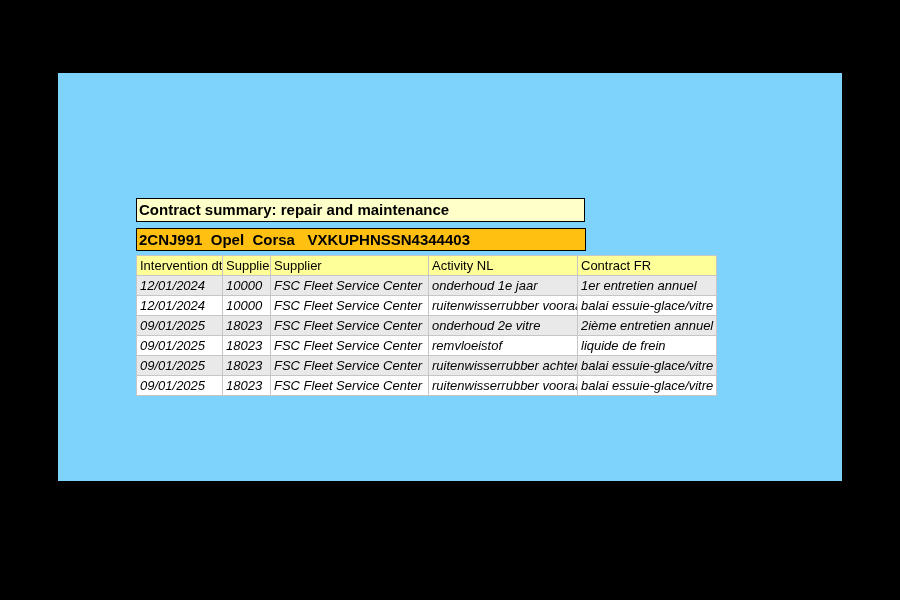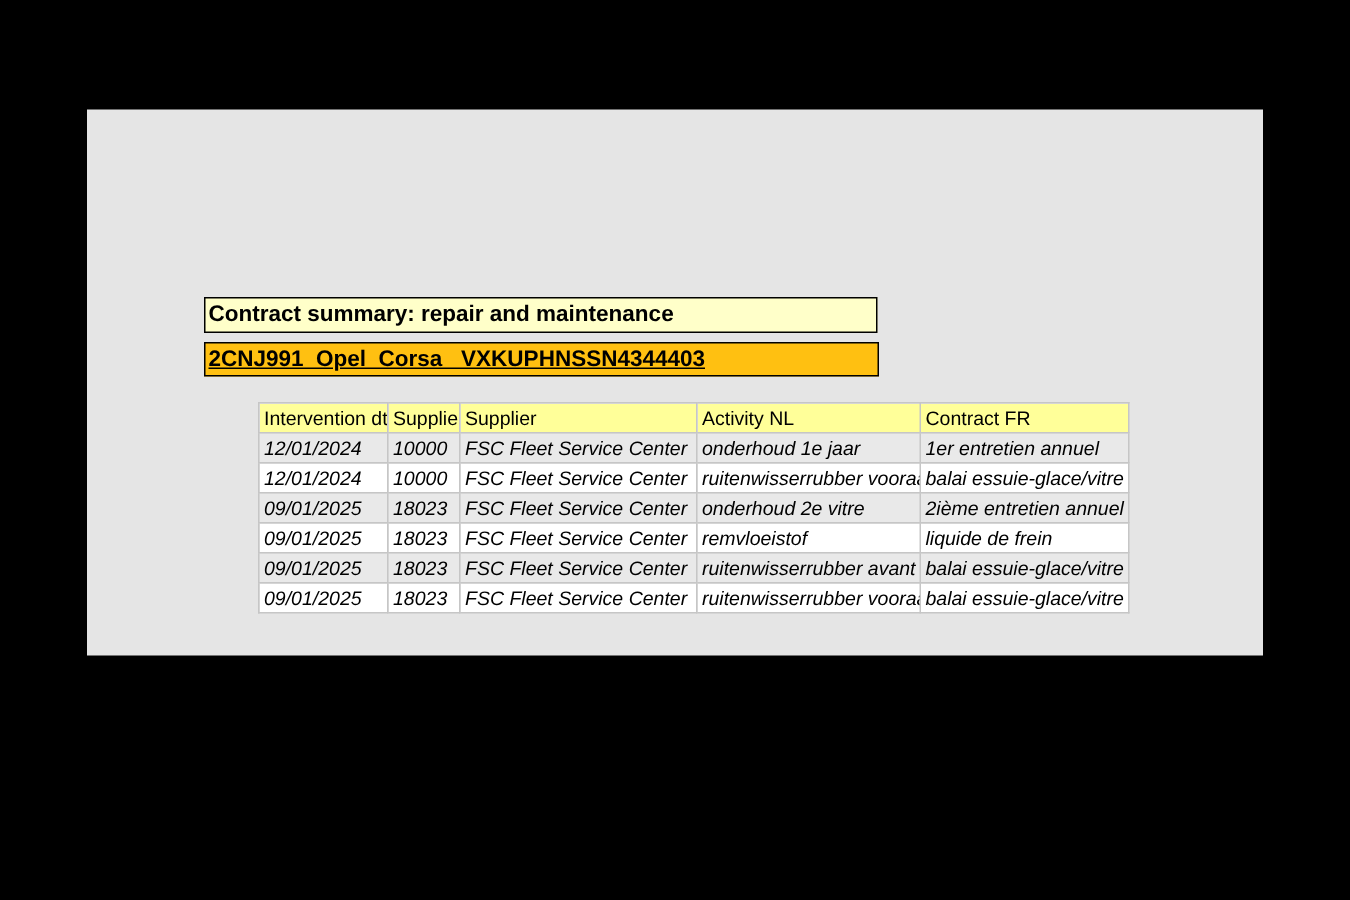--- a/index.html
+++ b/index.html
@@ -13,22 +13,22 @@
     width: 900px;
     height: 600px;
     background: #000000;
     overflow: hidden;
   }
   .page {
     position: absolute;
     left: 58px;
     top: 73px;
     width: 784px;
-    height: 364px;
-    background: #e5e5e5;
+    height: 408px;
+    background: #7dd3fc;
   }
   .title-bar {
     position: absolute;
     left: 78px;
     top: 125px;
     width: 445px;
     height: 22px;
     background: var(--title-bg, #FFFFC9);
     border: 1px solid #000000;
     font-size: 15px;
@@ -47,32 +47,30 @@
     height: 21px;
     background: var(--vehicle-bg, #FFC011);
     border: 1px solid #000000;
     font-size: 15px;
     font-weight: bold;
     color: #000000;
     line-height: 21px;
     padding-left: 2px;
     white-space: pre;
     overflow: hidden;
-    text-decoration: underline;
   }
   table.maint {
     position: absolute;
     left: 78px;
-    top: 195px;
+    top: 182px;
     width: 580px;
     border-collapse: collapse;
     table-layout: fixed;
     font-size: 13px;
     color: #000000;
-    margin-left: 36px;
   }
   table.maint th, table.maint td {
     border: 1px solid var(--grid, #C6C6C6);
     height: 19px;
     padding: 0 0 0 3px;
     text-align: left;
     font-weight: normal;
     white-space: nowrap;
     overflow: hidden;
     vertical-align: middle;
@@ -141,21 +139,21 @@
             <td>09/01/2025</td>
             <td>18023</td>
             <td>FSC Fleet Service Center</td>
             <td>remvloeistof</td>
             <td>liquide de frein</td>
           </tr>
           <tr class="alt">
             <td>09/01/2025</td>
             <td>18023</td>
             <td>FSC Fleet Service Center</td>
-            <td>ruitenwisserrubber avant</td>
+            <td>ruitenwisserrubber achter</td>
             <td>balai essuie-glace/vitre arrière</td>
           </tr>
           <tr>
             <td>09/01/2025</td>
             <td>18023</td>
             <td>FSC Fleet Service Center</td>
             <td>ruitenwisserrubber vooraan</td>
             <td>balai essuie-glace/vitre avant</td>
           </tr>
         </tbody>

